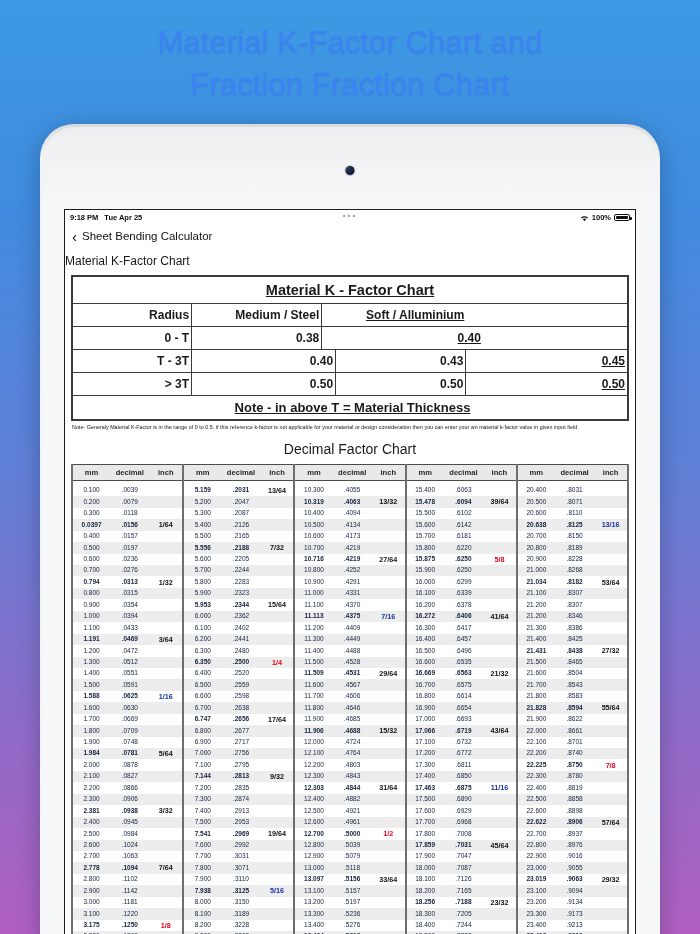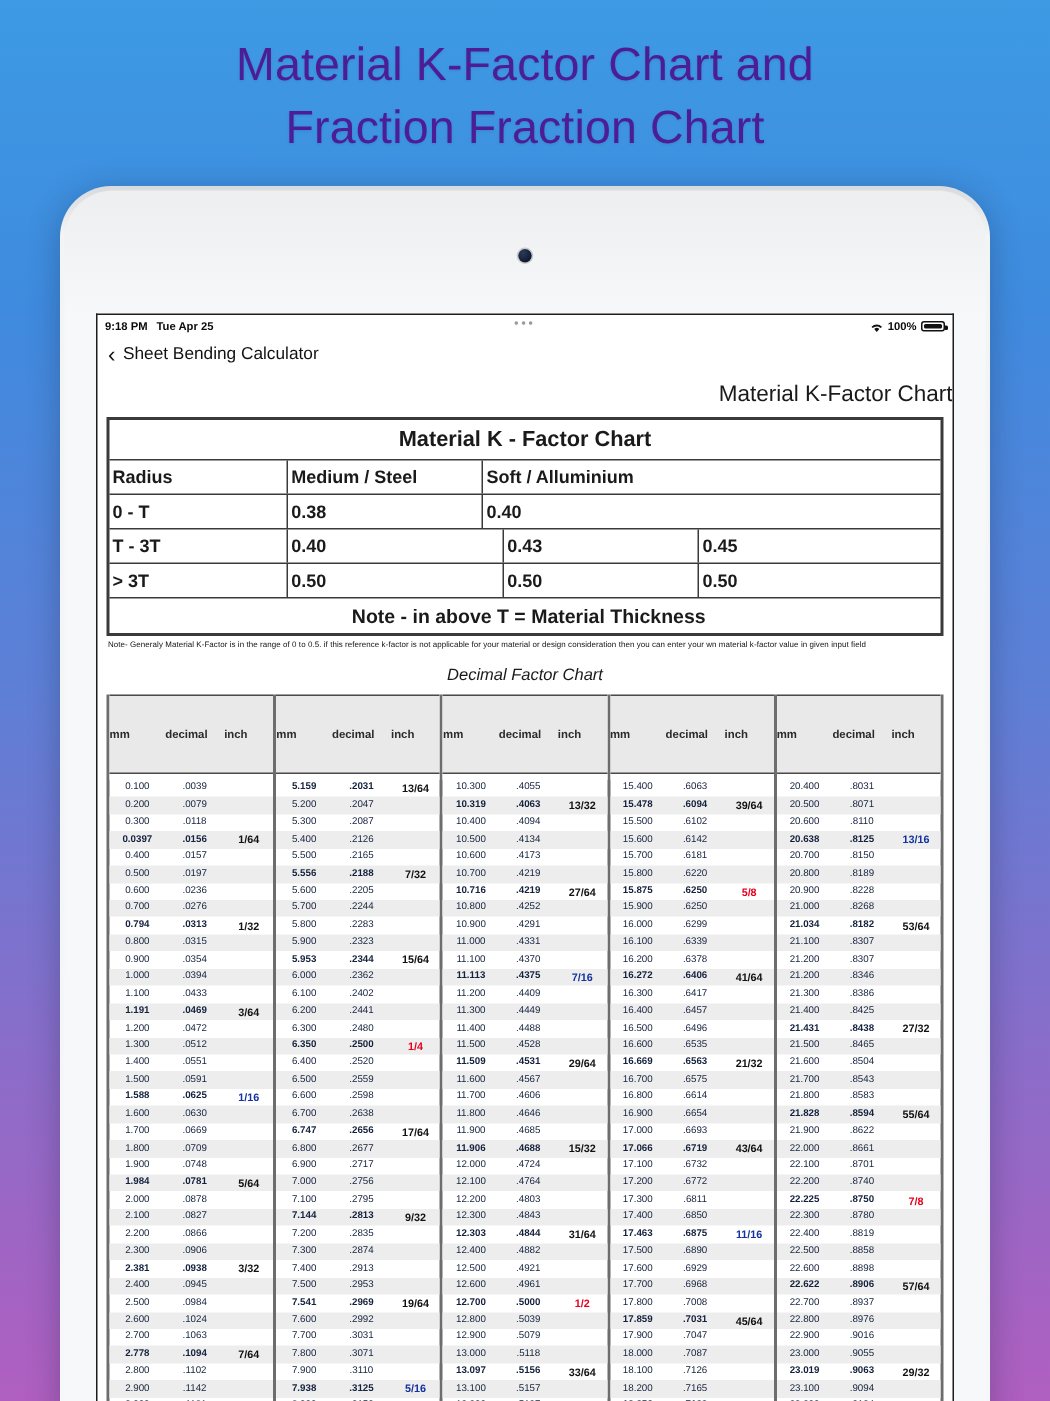--- a/index.html
+++ b/index.html
@@ -5,21 +5,21 @@
   * { margin:0; padding:0; box-sizing:border-box; }
   html,body { width:700px; height:934px; overflow:hidden; }
   body {
     font-family:"Liberation Sans", sans-serif;
     background:linear-gradient(180deg,#3d9ae3 0%, #3f8bdf 22%, #5f7fd6 50%, #8f6bc8 78%, #b05fc0 100%);
     position:relative;
   }
   
   .promo {
     position:absolute; top:22px; left:0; right:0;
-    text-align:center; color:#4c1d95;
+    text-align:center; color:#3b82f6;
     font-size:31px; line-height:1.37; font-weight:400;
     letter-spacing:.1px;
     text-shadow:0 1px 2px rgba(0,0,0,.10);
   }
   .promo div { white-space:nowrap; }
 
   
   .tablet {
     position:absolute; left:40px; top:124px; width:620px; height:830px;
     border-radius:34px 34px 0 0;
@@ -72,60 +72,60 @@
     background:#111; border-radius:0 1px 1px 0;
   }
   .batt-fill{ position:absolute; inset:1px; background:#111; border-radius:1px; }
 
   
   .navbar { height:24px; display:flex; align-items:center; padding:0 7px; }
   .back-chevron { font-size:15px; line-height:1; color:#111; margin-right:5px; font-weight:400; }
   .nav-title { font-size:11.5px; color:#111; }
 
   
-  .page-title { text-align:right; font-size:15px; color:#1a1a1a; padding:6px 0 7px; }
+  .page-title { text-align:left; font-size:12px; color:#1a1a1a; padding:6px 0 7px; }
 
   
   .kbox { margin:0 6px; border:2px solid #3a3a3a; background:#fff; }
   .krow { display:flex; border-bottom:1.5px solid #3a3a3a; }
   .krow:last-child { border-bottom:none; }
-  .kcell { padding:4px 2px; font-size:12px; color:#1a1a1a; text-align:left;
+  .kcell { padding:4px 2px; font-size:12px; color:#1a1a1a; text-align:right;
            border-right:1.5px solid #3a3a3a; font-weight:700; }
-  .kcell:last-child { border-right:none; }
+  .kcell:last-child { border-right:none;text-decoration:underline; }
   .ktitle { width:100%; font-size:14.5px; font-weight:700; padding:5px 0; text-align:center;
             border-right:none; }
   .kc-radius { width:21.5%; }
   .kc-soft   { width:26%; }
   .kc-med    { width:23.5%; }
   .kc-hard   { width:29%; }
   .knote { width:100%; font-size:13px; font-weight:700; text-align:center;
            padding:4px 0 4px 5px; border-right:none; }
 
   
   .notetext {
     margin:3px 7px 0 7px; font-size:5.3px; line-height:1.5; color:#111;
     letter-spacing:.05px;
   }
 
   
-  .dec-title { text-align:center; font-size:11px; color:#1a1a1a; padding:9px 0 7px;font-style:italic; }
+  .dec-title { text-align:center; font-size:14px; color:#1a1a1a; padding:9px 0 7px; }
 
   
   .decwrap {
     margin:0 6px; display:flex; gap:0;
     border-left:2px solid #6d6d6d;
     background:#fff;
   }
   .decgroup { flex:1 1 0; border-right:2px solid #6d6d6d; }
   .dg-head {
     display:flex; background:#e9e9e9;
     border-bottom:1.5px solid #4a4a4a; border-top:1.5px solid #4a4a4a;
   }
   .dg-head span {
-    font-size:7.6px; font-weight:700; color:#2a2a2a; text-align:left; padding:21px 0;
+    font-size:7.6px; font-weight:700; color:#2a2a2a; text-align:center; padding:3px 0;
   }
   .c-mm   { width:34%; }
   .c-dec  { width:36%; }
   .c-in   { width:30%; }
   .dg-spacer { height:4px; background:#fff; }
   .dg-row { display:flex; height:11.45px; align-items:center; }
   .dg-row.alt { background:#ededed; }
   .dg-row span { font-size:6.5px; color:#14213d; text-align:center; line-height:1; }
   .dg-row.bold span { font-weight:700; }
   .dg-row span.fr-red  { color:#e8001f; font-weight:700; font-size:7.2px; }

